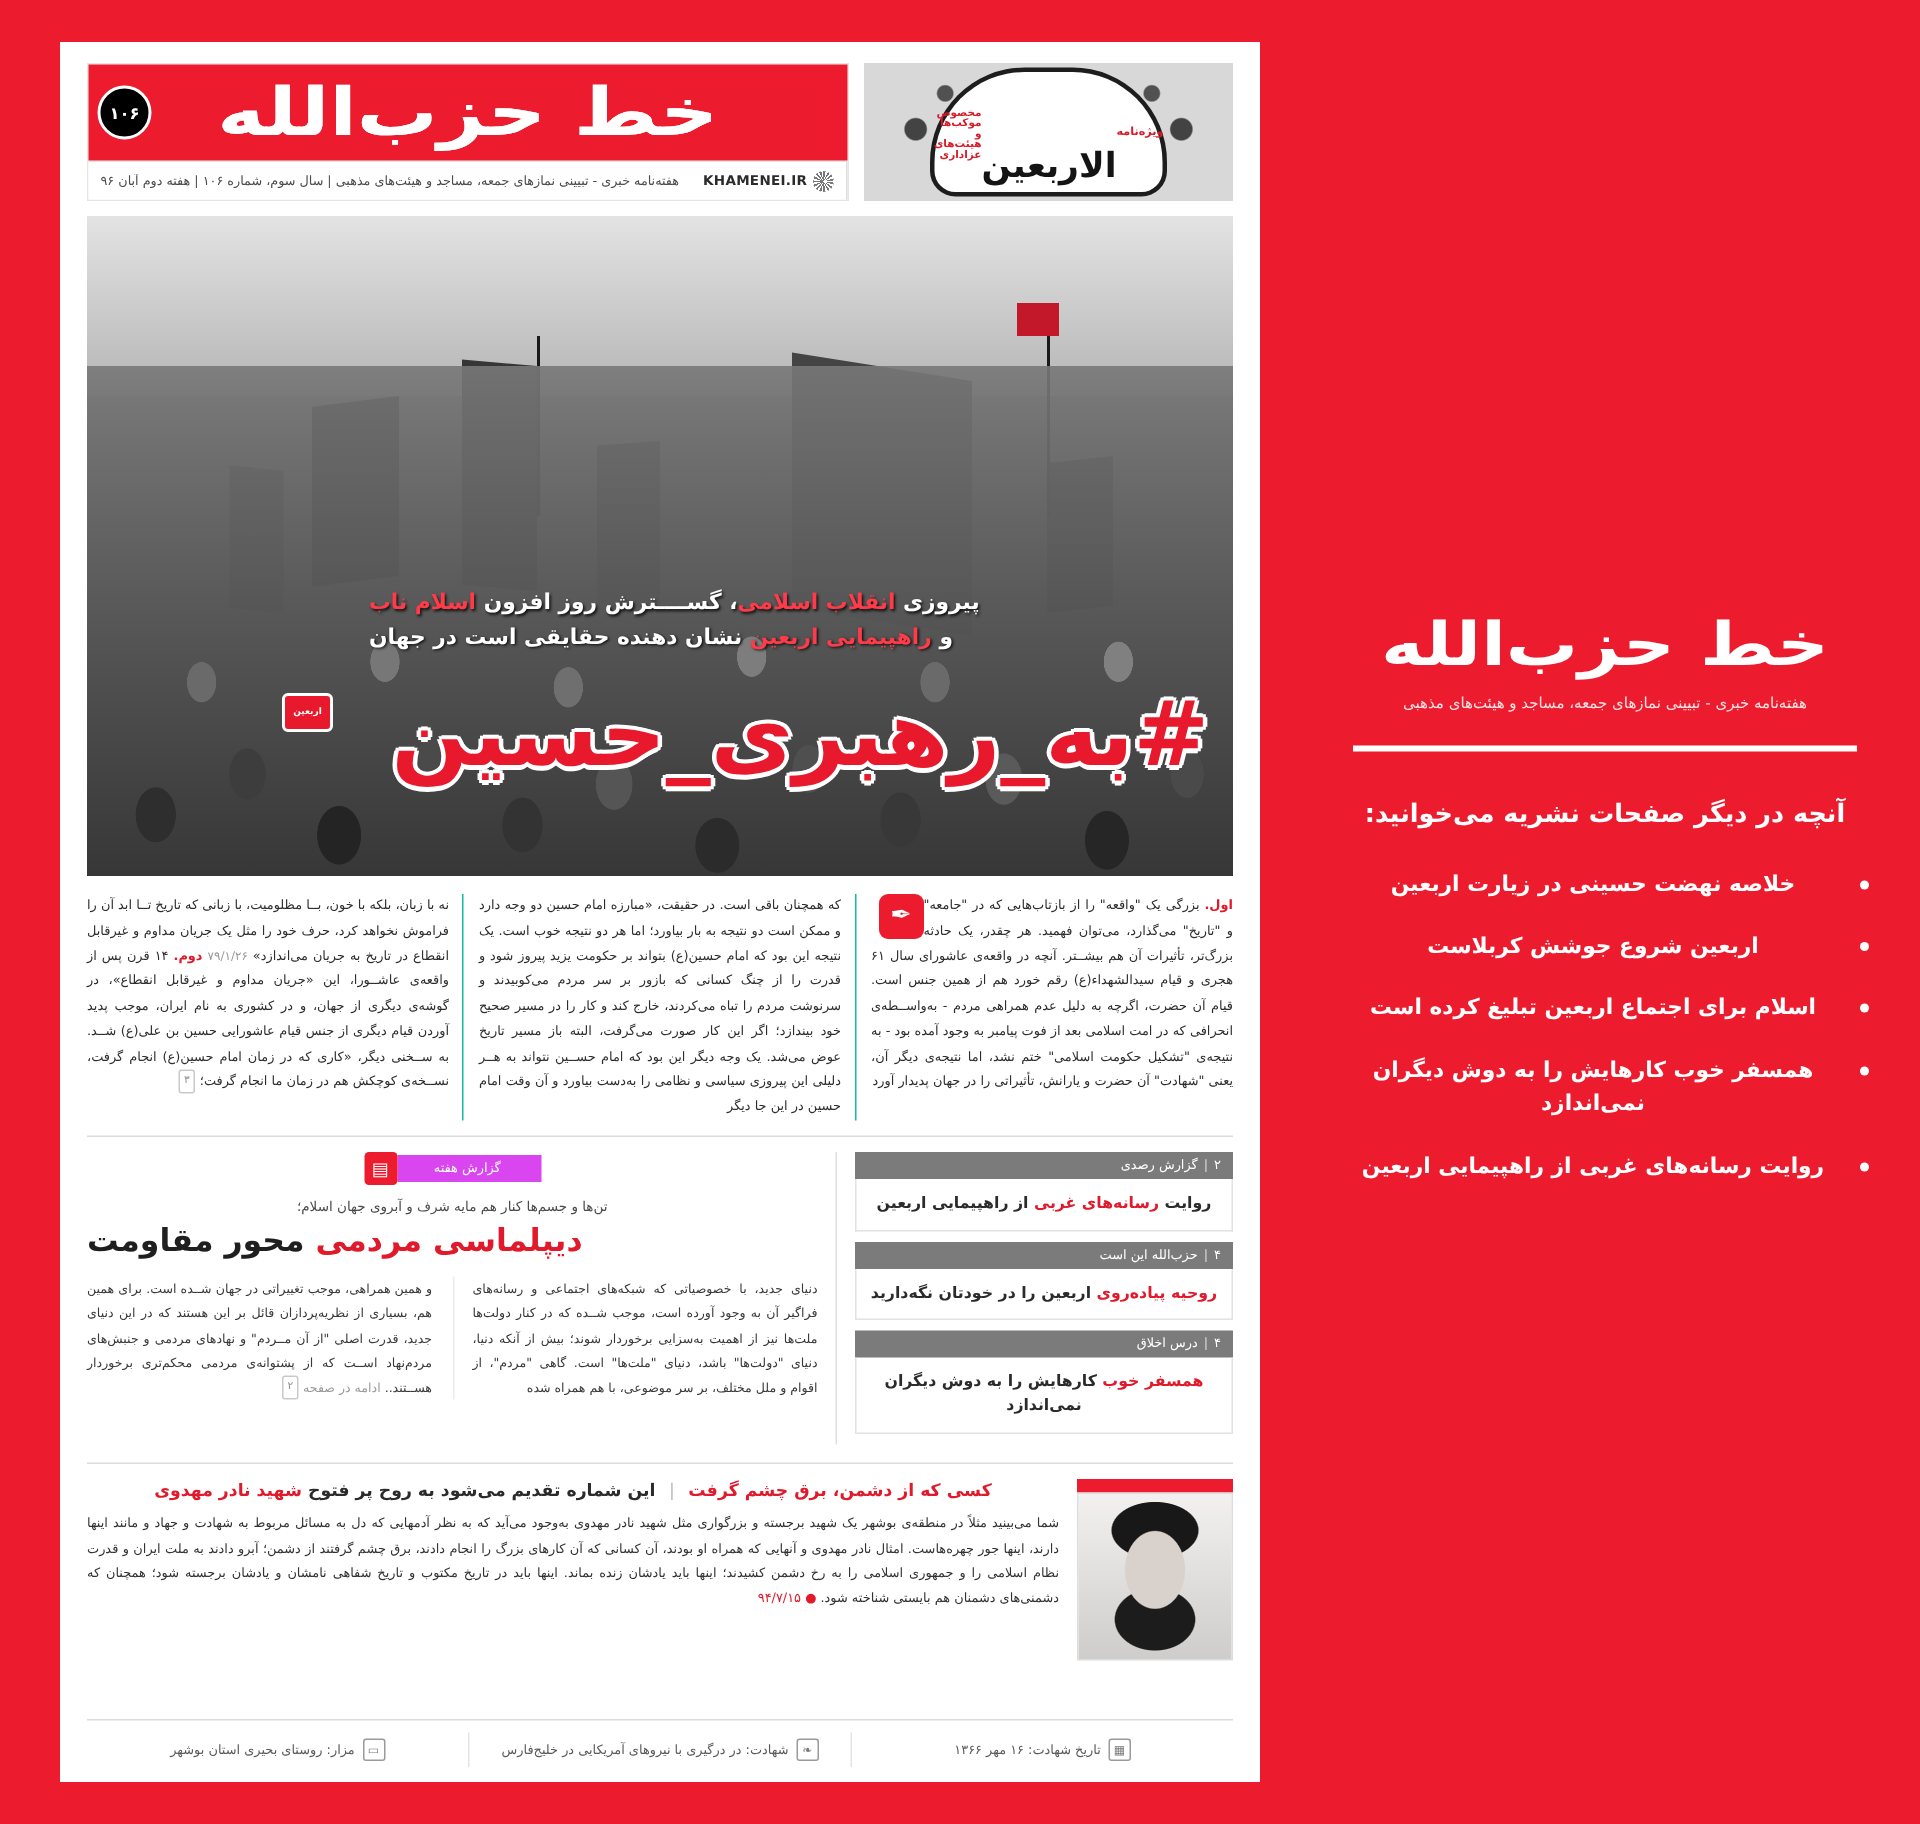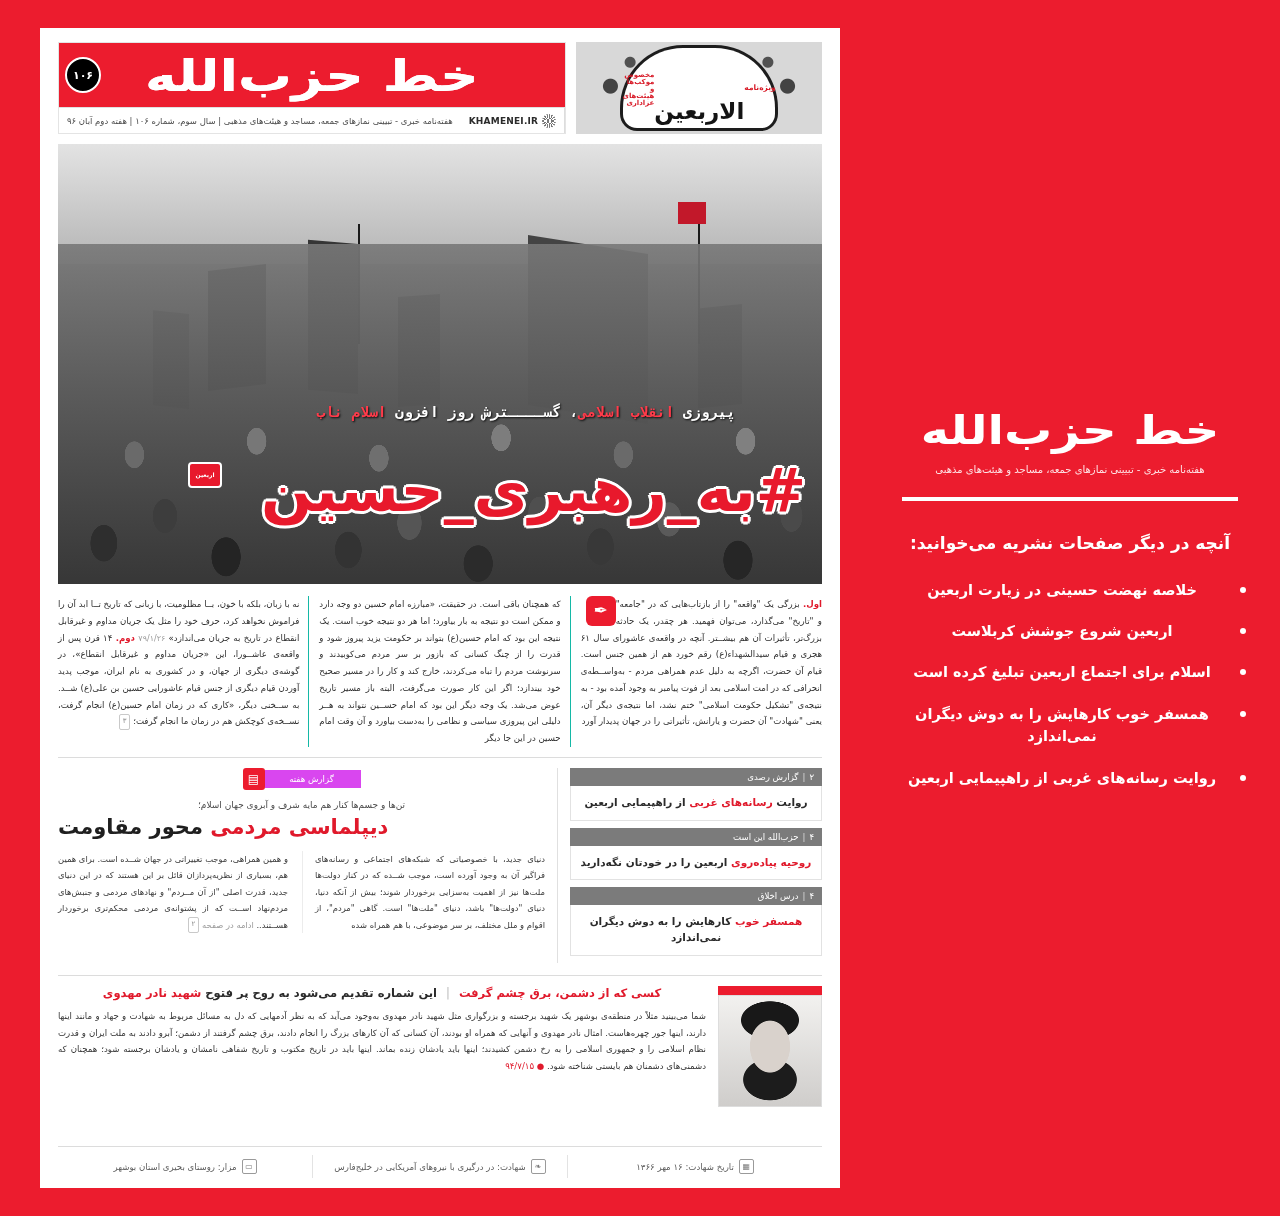--- a/index.html
+++ b/index.html
@@ -139,22 +139,22 @@
   .flag.f3 { left: 340px; top: 150px; width: 42px; height: 110px; transform: skewY(-4deg); background:#333; }
   .flag.f4 { left: 470px; top: 110px; width: 120px; height: 170px; transform: skewY(9deg); background:#3a3a3a; }
   .flag.f5 { left: 640px; top: 160px; width: 44px; height: 100px; transform: skewY(-6deg); background:#2f2f2f; }
   .flag.f6 { left: 95px;  top: 170px; width: 36px; height: 95px;  transform: skewY(6deg);  background:#3d3d3d; }
   .pole { position: absolute; width: 2px; background: #1a1a1a; }
   .pole.p1 { left: 640px; top: 60px; height: 140px; }
   .pole.p2 { left: 300px; top: 80px; height: 120px; }
   .red-flag { position: absolute; left: 620px; top: 58px; width: 28px; height: 22px; background:#c2182a; }
 
   .hero-kicker {
-    position: absolute; right: 16px; top: 258px; width: 560px;
-    text-align: center; line-height: 1.6; z-index: 5; font-family: Liberation Mono, monospace;
+    position: absolute; right: 16px; top: 247px; width: 560px;
+    text-align: left; line-height: 1.6; z-index: 5;
   }
   .hero-kicker .kline {
     font-size: 14.5px; font-weight: bold; color: #ffffff;
     text-shadow: 1px 1px 2px rgba(0,0,0,.85);
   }
   .hero-kicker .kline em { font-style: normal; color: #ff3b4a; }
 
   .hashtag {
     position: absolute; right: 16px; top: 316px; z-index: 5;
     font-size: 60px; font-weight: bold; color: #e8192c;
@@ -341,20 +341,23 @@
     <div class="flag f3"></div>
     <div class="flag f4"></div>
     <div class="flag f5"></div>
     <div class="pole p1"></div>
     <div class="red-flag"></div>
     <div class="crowd"></div>
 
     <div class="hero-kicker">
       <div class="kline">
         <span>پیروزی </span><em>انقلاب اسلامی</em><span>، گســــترش روز افزون </span><em>اسلام ناب</em>
+      </div>
+      <div class="kline">
+        <span>و </span><em>راهپیمایی اربعین</em><span> نشان دهنده حقایقی است در جهان</span>
       </div>
     </div>
 
     <div class="seal">اربعین</div>
     <div class="hashtag">#به_رهبری_حسین</div>
   </div>
 
   <div class="editorial">
 
     <div class="ed-col">

